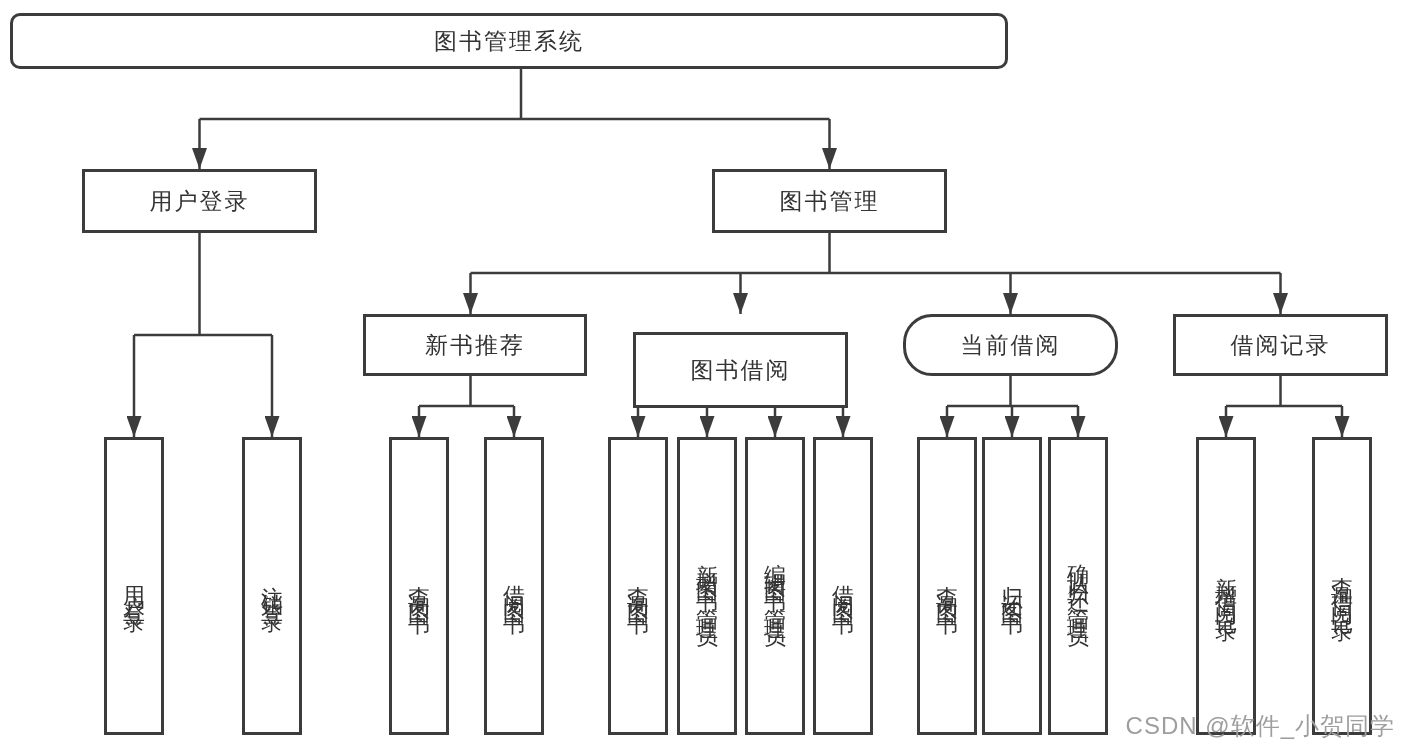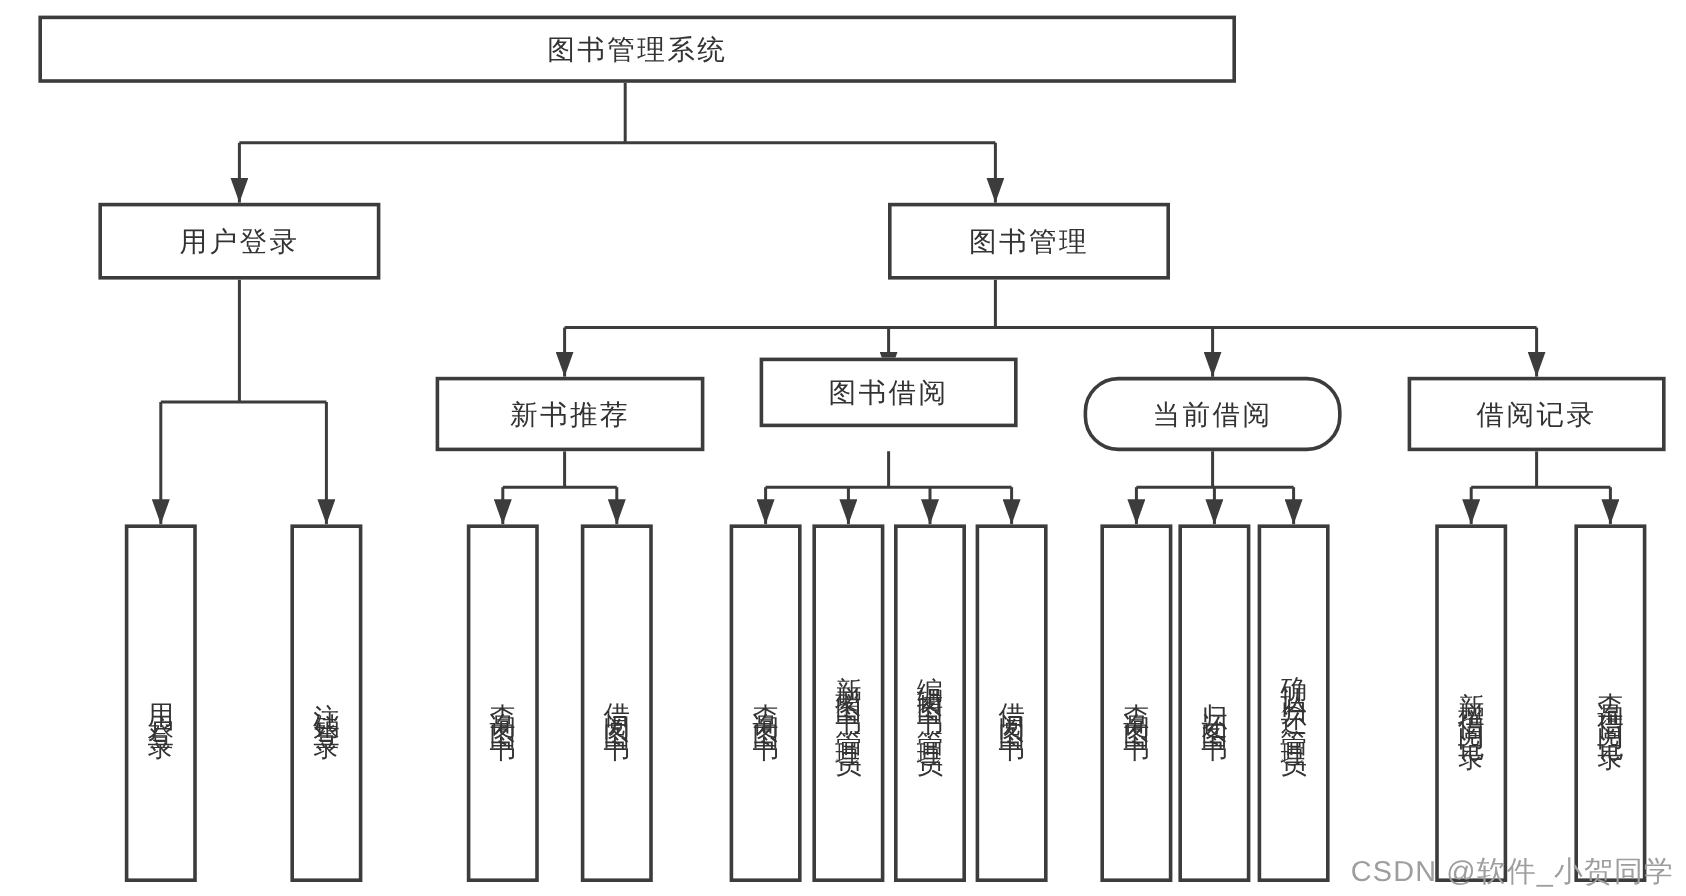--- a/index.html
+++ b/index.html
@@ -29,25 +29,25 @@
     z-index: 1;
   }
   .h { font-size: 23px; letter-spacing: 2px; white-space: nowrap; }
   .v {
     writing-mode: vertical-rl;
     text-orientation: mixed;
     font-size: 22px;
     letter-spacing: 9px;
     line-height: 1;
   }
-  .n-root   { left: 32px;   top: 13px;  width: 998px; height: 56px; }
+  .n-root   { left: 10px;   top: 13px;  width: 998px; height: 56px; border-radius: 10px; }
   .n-login  { left: 82px;   top: 169px; width: 235px; height: 64px; }
-  .n-manage { left: 712px;  top: 169px; width: 235px; height: 64px; margin-left: 28px; }
+  .n-manage { left: 712px;  top: 169px; width: 235px; height: 64px; }
   .n-l21 { left: 363px;  top: 314px; width: 224px; height: 62px; }
-  .n-l22 { left: 633px;  top: 298px; width: 215px; height: 58px; }
+  .n-l22 { left: 633px;  top: 332px; width: 215px; height: 76px; }
   .n-l23 { left: 903px;  top: 314px; width: 215px; height: 62px; border-radius: 29px; }
   .n-l24 { left: 1173px; top: 314px; width: 215px; height: 62px; }
   .leaf { top: 437px; width: 60px; height: 298px; }
   .n-a1 { left: 104px; }  .n-a2 { left: 242px; }
   .n-b1 { left: 389px; }  .n-b2 { left: 484px; }
   .n-c1 { left: 608px; }  .n-c2 { left: 677px; }
   .n-c3 { left: 745px; }  .n-c4 { left: 813px; }
   .n-d1 { left: 917px; }  .n-d2 { left: 982px; }  .n-d3 { left: 1048px; }
   .n-e1 { left: 1196px; } .n-e2 { left: 1312px; }
   .watermark {

